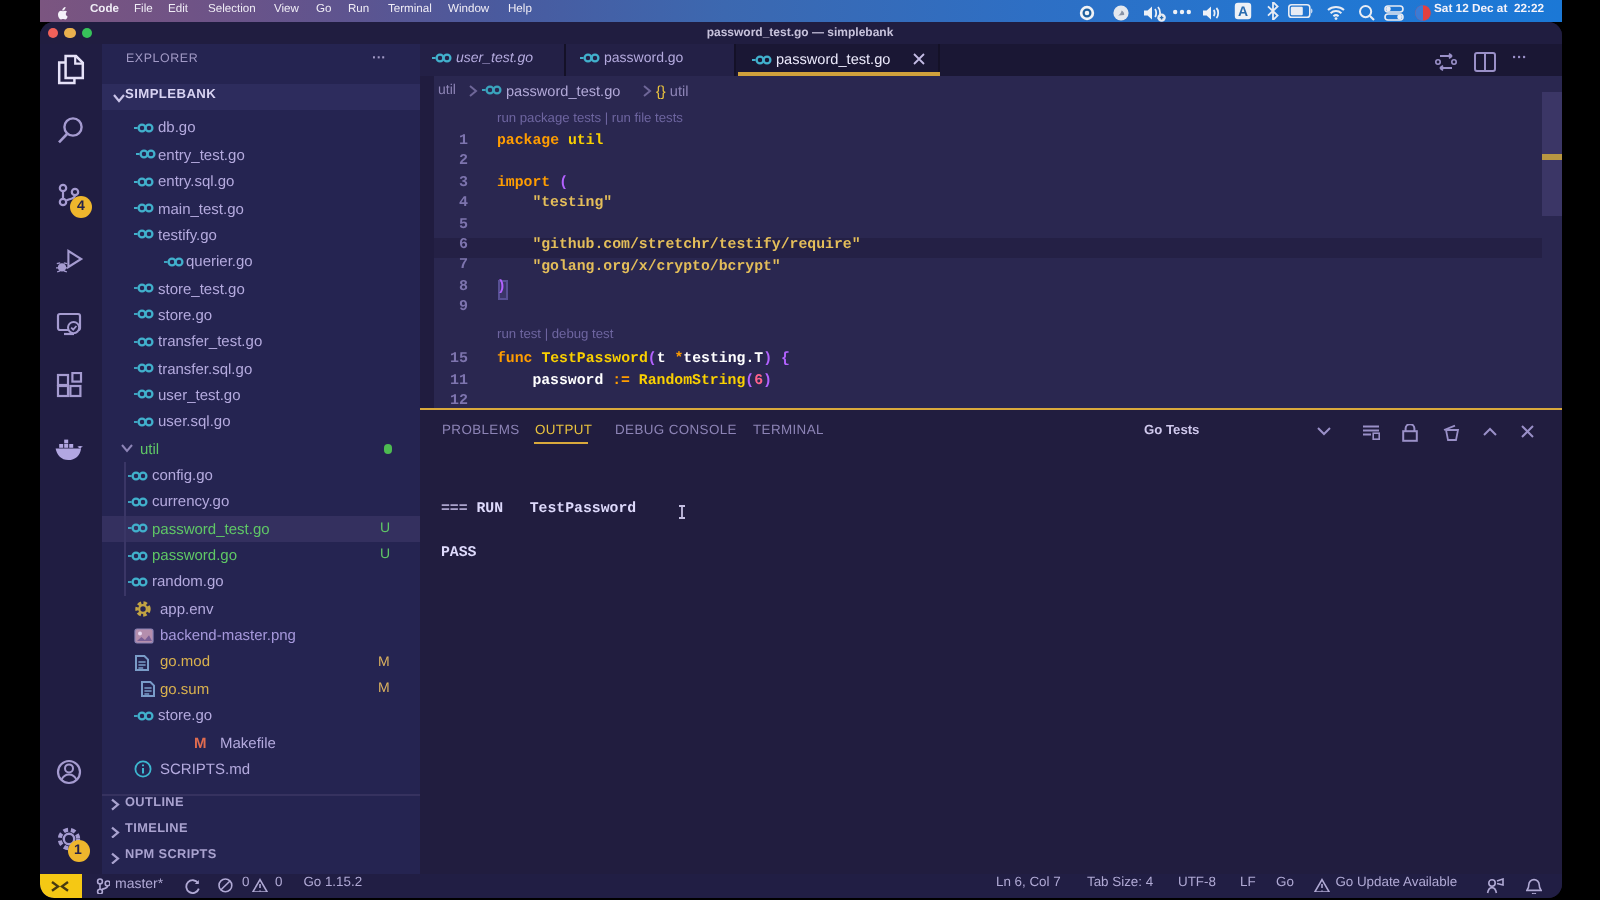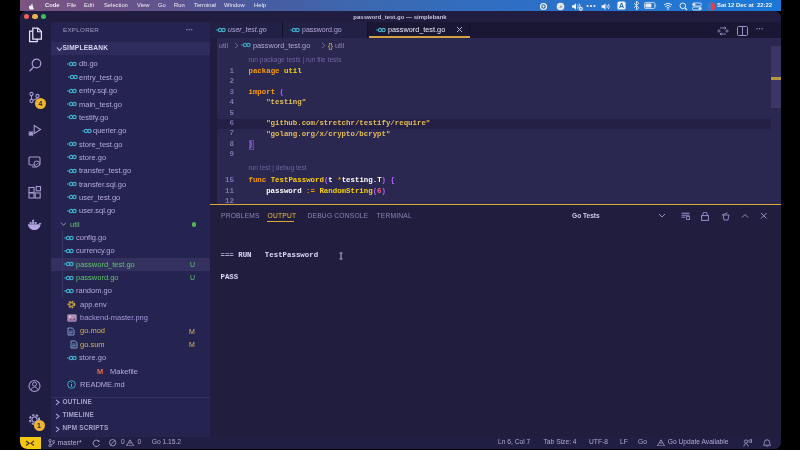--- a/index.html
+++ b/index.html
@@ -252,21 +252,21 @@
 <div style="position:absolute;left:169.0px;top:328.0px;height:11px;line-height:11px;font-size:7px;color:#dcb25f;font-weight:400;font-family:'Liberation Sans',sans-serif;white-space:pre;text-align:left;">M</div>
 <div style="position:absolute;left:47.0px;top:341.1px;height:11.5px;line-height:11.5px;font-size:7.5px;color:#b4aade;font-weight:400;font-family:'Liberation Sans',sans-serif;white-space:pre;text-align:left;"><span style="display:inline-block;width:12px;position:relative;top:-0.5px;"><svg width="10" height="6" viewBox="0 0 10 6" style="vertical-align:middle">
           <path d="M0 3h1.8" stroke="#41b0cc" stroke-width="0.9"></path>
           <circle cx="4" cy="3" r="1.7" fill="none" stroke="#41b0cc" stroke-width="1.15"></circle>
           <circle cx="7.5" cy="3" r="1.7" fill="none" stroke="#41b0cc" stroke-width="1.15"></circle>
         </svg></span><span style="color:#b4aade">store.go</span></div>
 <div style="position:absolute;left:47.0px;top:354.5px;height:11.5px;line-height:11.5px;font-size:7.5px;color:#b4aade;font-weight:400;font-family:'Liberation Sans',sans-serif;white-space:pre;text-align:left;margin-left:30px;"><span style="display:inline-block;width:13px;font-weight:700;color:#e06c50;font-size:7.5px;">M</span><span style="color:#b4aade">Makefile</span></div>
 <div style="position:absolute;left:47.0px;top:367.8px;height:11.5px;line-height:11.5px;font-size:7.5px;color:#b4aade;font-weight:400;font-family:'Liberation Sans',sans-serif;white-space:pre;text-align:left;"><span style="display:inline-block;width:13px;"><svg width="9" height="9" viewBox="0 0 9 9" style="vertical-align:middle">
           <circle cx="4.5" cy="4.5" r="3.8" fill="none" stroke="#3db6cf" stroke-width=".9"></circle>
           <path d="M4.5 2.2v.9M4.5 4v2.8" stroke="#3db6cf" stroke-width="1"></path>
-        </svg></span><span style="color:#b4aade">README.md</span></div>
+        </svg></span><span style="color:#b4aade">SCRIPTS.md</span></div>
 <div style="position:absolute;left:42.0px;top:220.0px;width:0.8px;height:66.8px;background:#3a3666;"></div>
 <div style="position:absolute;left:31.0px;top:385.5px;width:159px;height:0.8px;background:#36325f;"></div>
 <svg style="position:absolute;left:34.5px;top:388.4px" width="5" height="6.5" viewBox="0 0 5 6.5">
       <path d="M1 .8l3 2.5-3 2.5" fill="none" stroke="#a9a2cf" stroke-width="1.1"></path>
     </svg>
 <div style="position:absolute;left:42.5px;top:386.2px;height:10.4px;line-height:10.4px;font-size:6.4px;color:#a9a2cf;font-weight:700;font-family:'Liberation Sans',sans-serif;white-space:pre;text-align:left;letter-spacing:0.2px;">OUTLINE</div>
 <svg style="position:absolute;left:34.5px;top:401.5px" width="5" height="6.5" viewBox="0 0 5 6.5">
       <path d="M1 .8l3 2.5-3 2.5" fill="none" stroke="#a9a2cf" stroke-width="1.1"></path>
     </svg>
 <div style="position:absolute;left:42.5px;top:399.3px;height:10.4px;line-height:10.4px;font-size:6.4px;color:#a9a2cf;font-weight:700;font-family:'Liberation Sans',sans-serif;white-space:pre;text-align:left;letter-spacing:0.2px;">TIMELINE</div>

